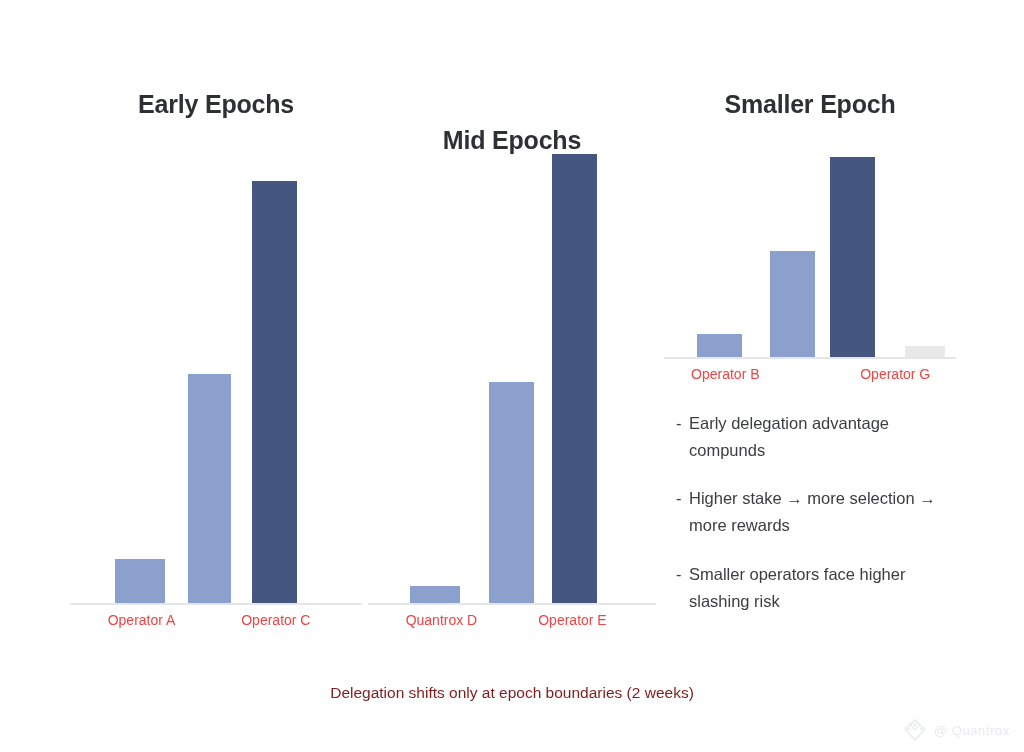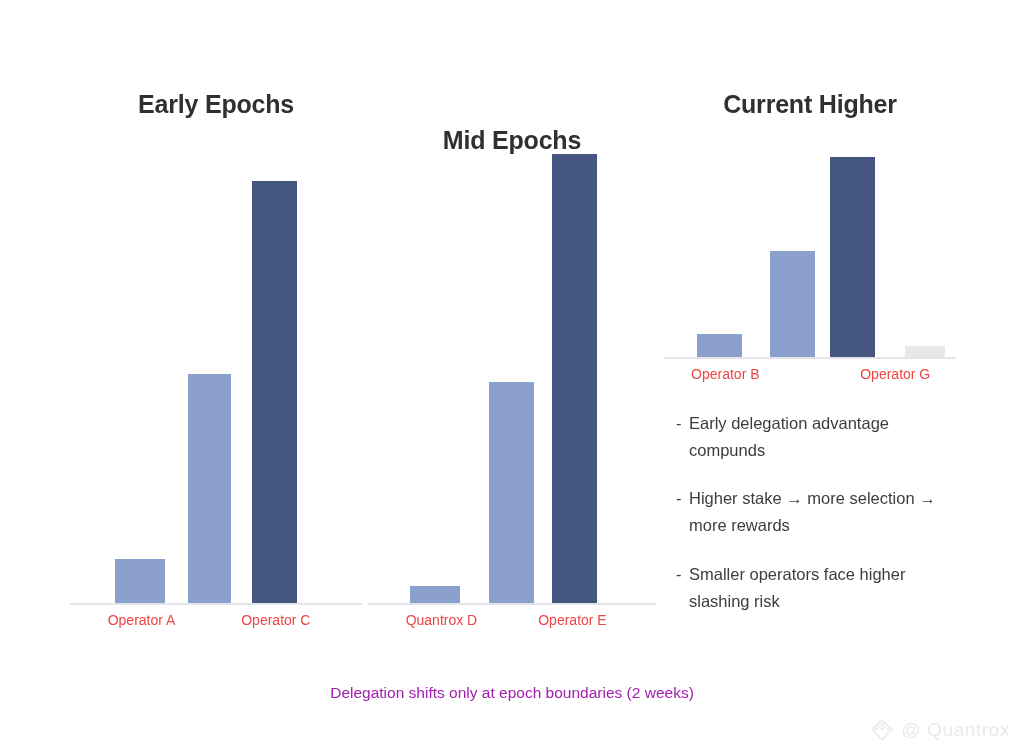--- a/index.html
+++ b/index.html
@@ -106,35 +106,35 @@
   .insight-text { flex: 1 1 auto; }
 
   
   #footer-caption {
     position: absolute;
     left: 0;
     right: 0;
     top: 684px;
     text-align: center;
     font-size: 15.5px;
-    color: #a21caf;
+    color: #7f1d1d;
   }
 
   
   #watermark {
     position: absolute;
     right: 14px;
     bottom: 10px;
     display: flex;
     align-items: center;
     gap: 6px;
     opacity: 0.34;
   }
   #watermark .wm-text {
-    font-size: 19px;
+    font-size: 13px;
     color: #b9bfcb;
     letter-spacing: 0.6px;
   }
   #watermark svg { display: block; }
 </style>
 </head>
 <body>
 
 <div class="canvas">
 
@@ -160,21 +160,21 @@
         <div class="bar" style="left: 121px; width: 45px; height: 220.576px; background: rgb(139, 160, 204);"></div>
         <div class="bar" style="left: 184px; width: 45px; height: 449.065px; background: rgb(69, 86, 128);"></div>
       </div>
     <div class="tick-row" style="top: 522px;">
         <div class="tick-label" style="left: 73.44px;">Quantrox D</div>
         <div class="tick-label" style="left: 204.48px;">Operator E</div>
       </div>
   </div>
 
   <div class="panel" id="panel-current">
-    <div class="panel-title">Current Higher</div>
+    <div class="panel-title">Smaller Epoch</div>
     <div class="plot">
       <div class="axis-line"></div>
     <div class="bar" style="left: 33px; width: 45px; height: 23.2222px; background: rgb(139, 160, 204);"></div>
         <div class="bar" style="left: 106px; width: 45px; height: 105.893px; background: rgb(139, 160, 204);"></div>
         <div class="bar" style="left: 166px; width: 45px; height: 199.711px; background: rgb(69, 86, 128);"></div>
         <div class="bar" style="left: 241px; width: 40px; height: 11.1467px; background: rgb(232, 232, 232);"></div>
       </div>
     <div class="tick-row" style="top: 276px;">
         <div class="tick-label" style="left: 61.32px;">Operator B</div>
         <div class="tick-label" style="left: 191.26px; margin-left: 40px;">Operator G</div>

